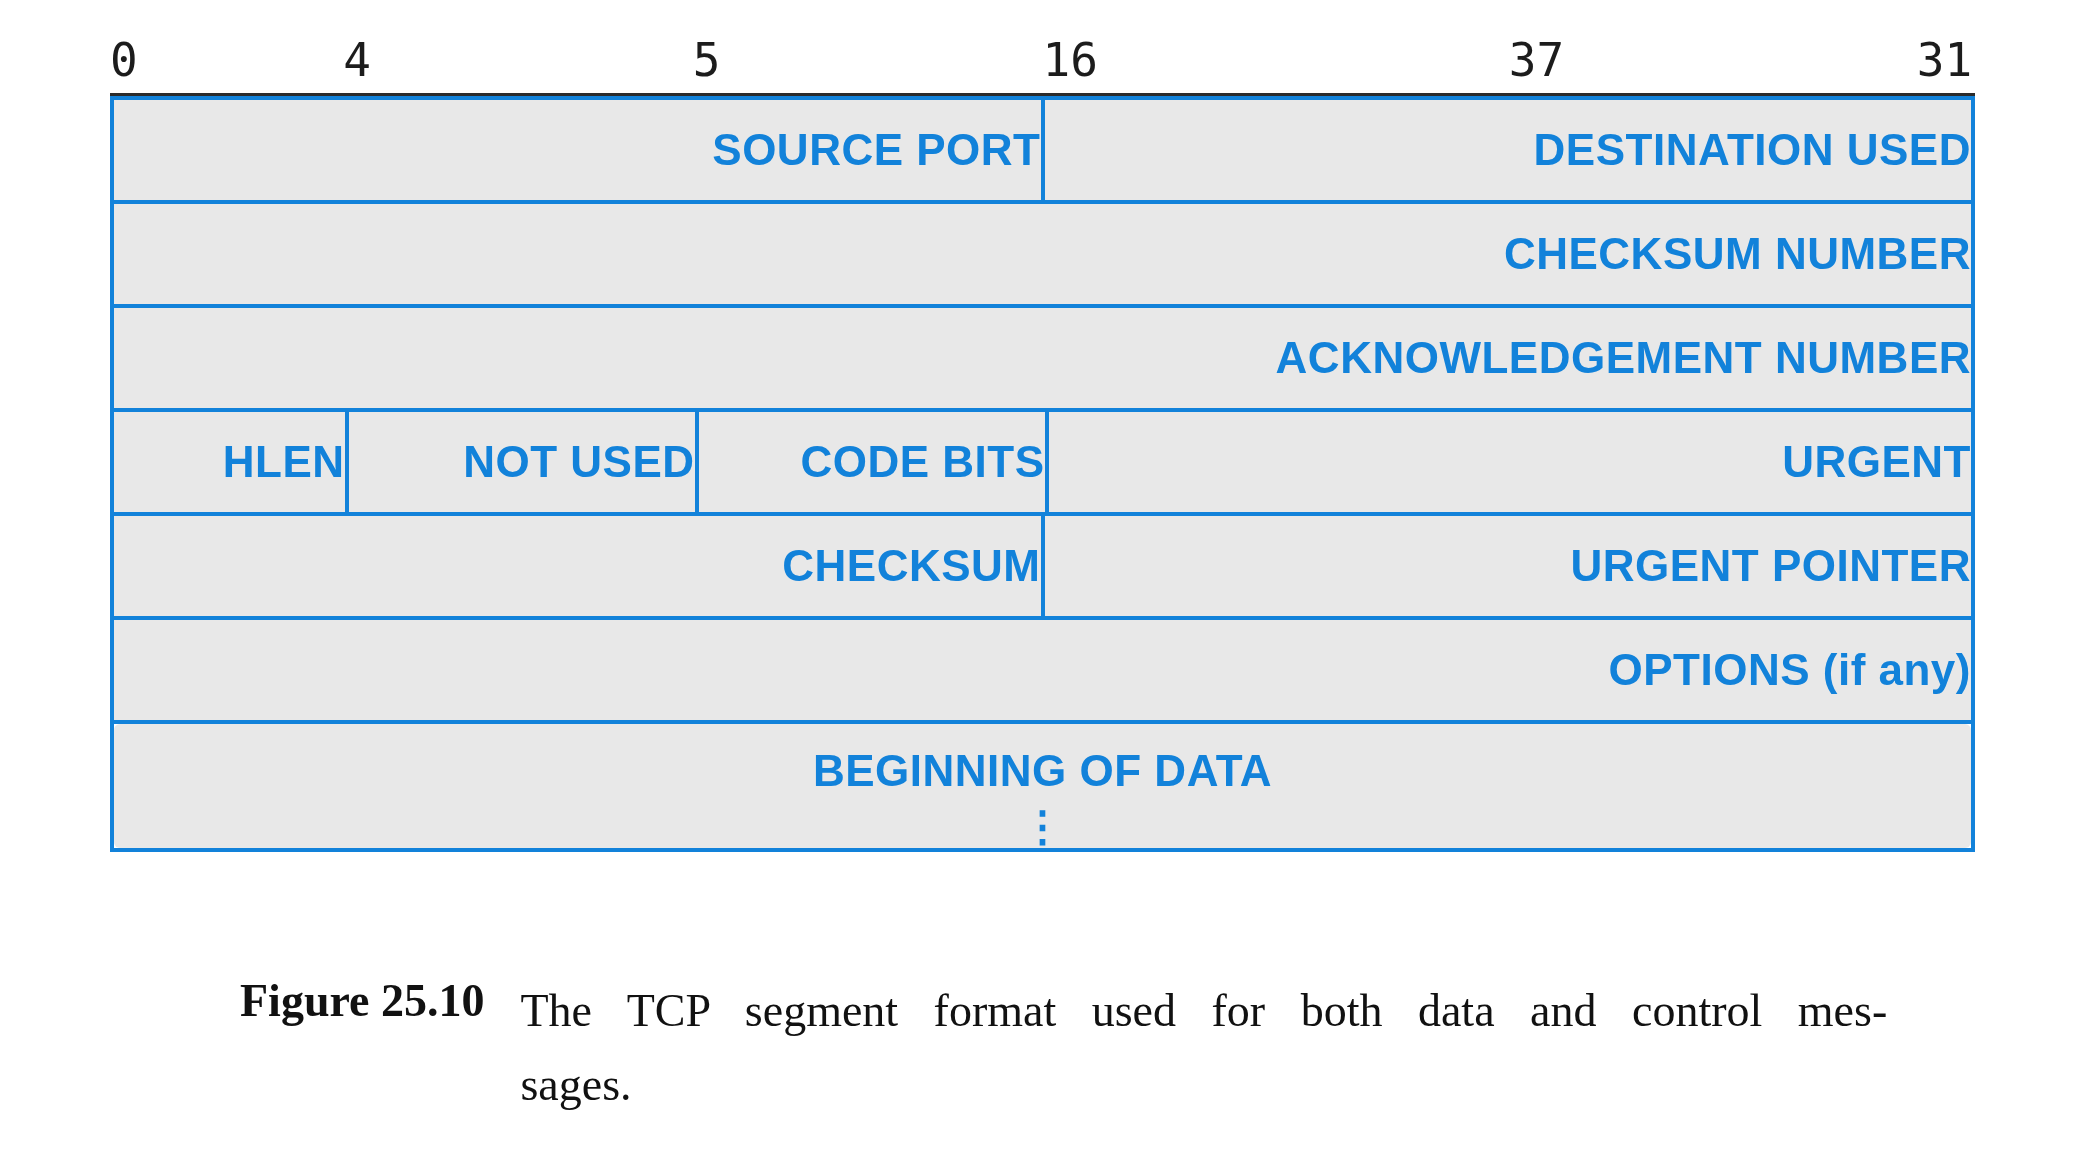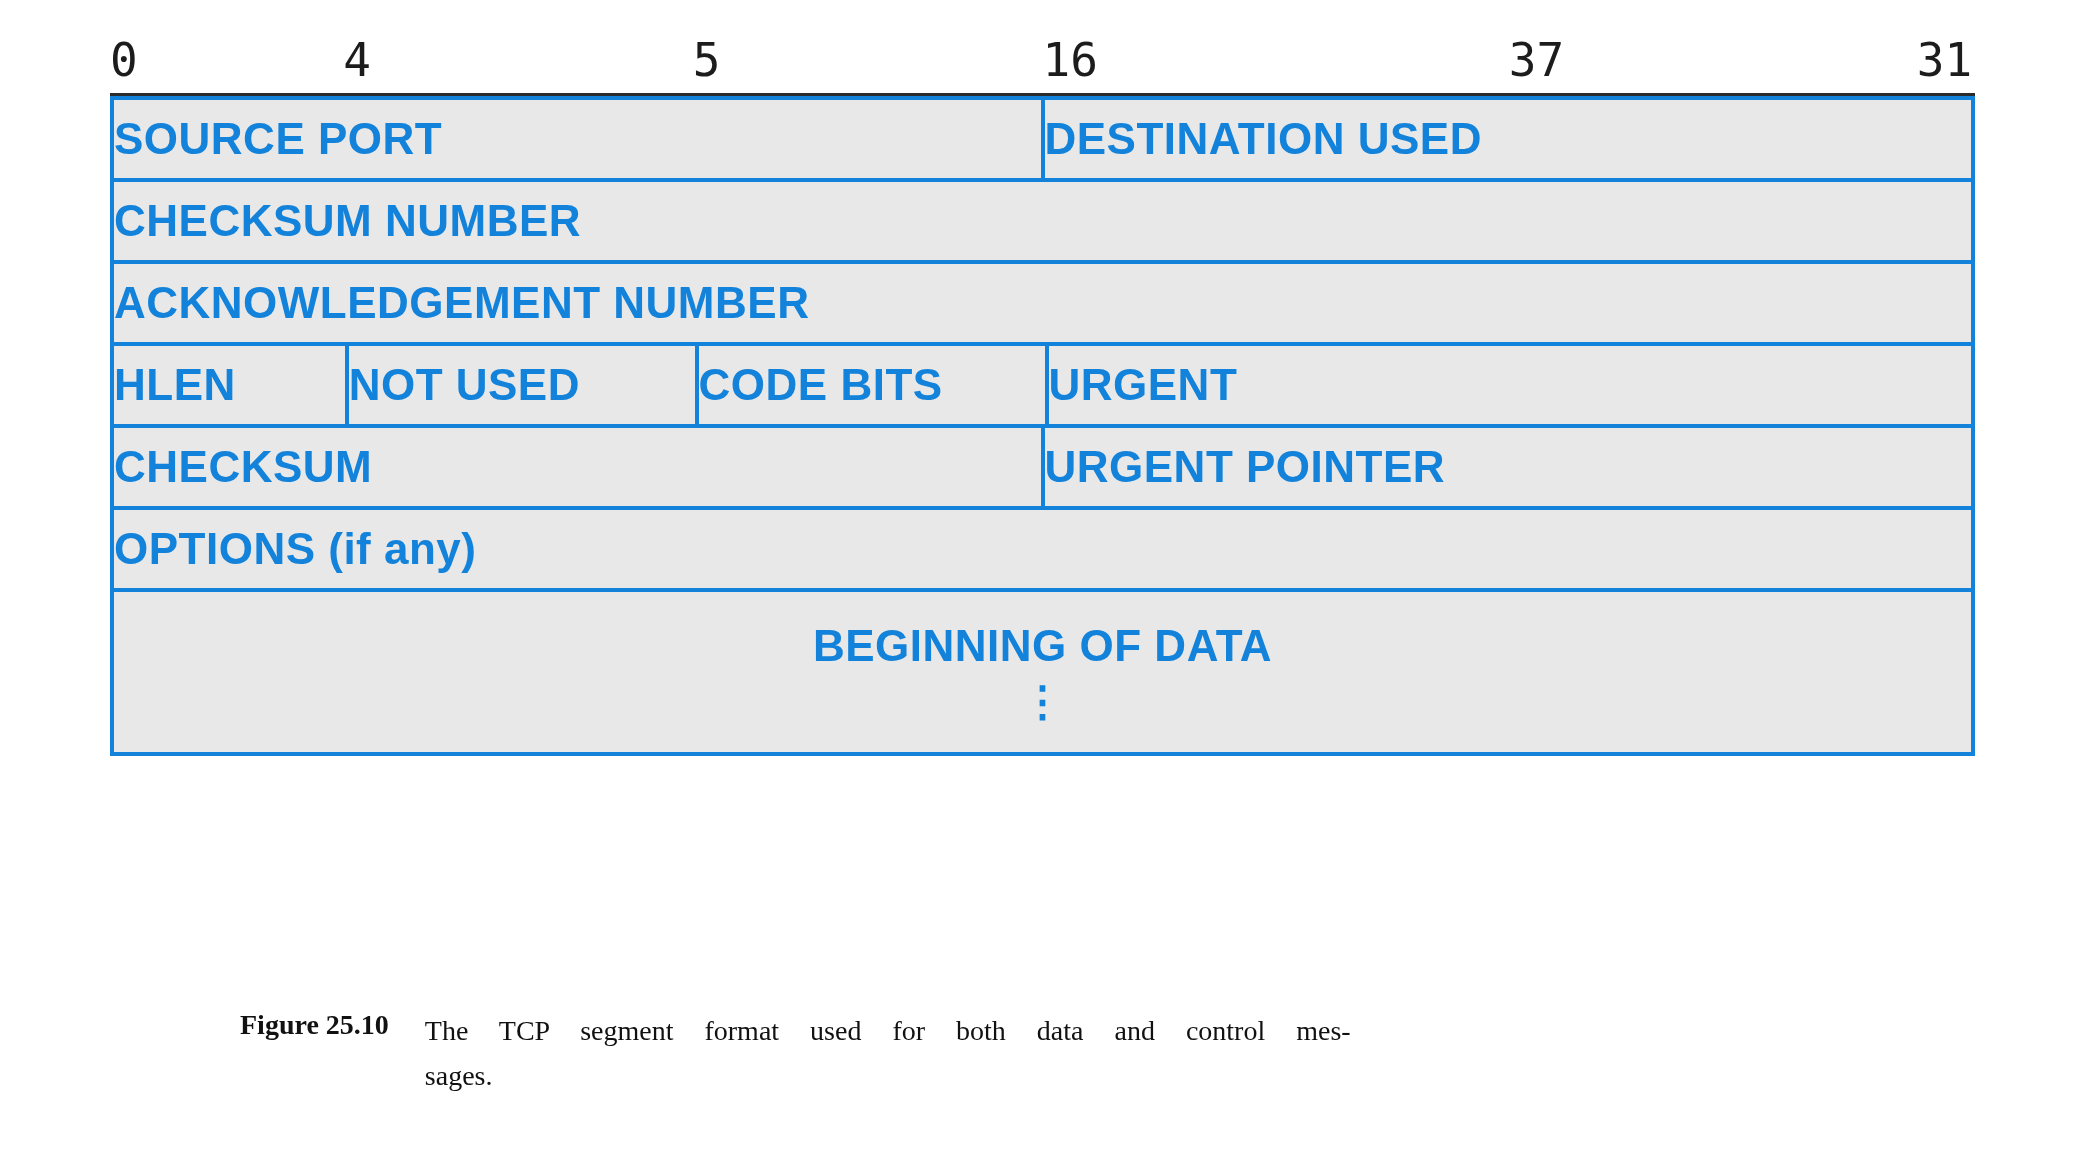--- a/index.html
+++ b/index.html
@@ -50,57 +50,58 @@
     box-sizing: border-box;
   }
   .row {
     display: flex;
     border-bottom: 4px solid var(--accent);
   }
   .row:last-child { border-bottom: none; }
   .cell {
     flex: 1 1 0;
     background: var(--cell_fill);
-    height: 78px;
+    height: 100px;
     display: flex;
     align-items: center;
-    justify-content: flex-start;
+    justify-content: flex-end;
     border-right: 4px solid var(--accent);
     box-sizing: border-box;
   }
   .cell:last-child { border-right: none; }
   .cell .lbl {
     color: var(--accent);
     font-weight: bold;
     font-size: 44px;
     letter-spacing: 0.5px;
     white-space: nowrap;
   }
   .row.data-row .cell {
-    height: 160px;
+    height: 124px;
     flex-direction: column;
-    justify-content: center;
+    justify-content: flex-end;
+    border-radius: 6px;
   }
   .ellipsis {
     color: var(--accent);
     font-weight: bold;
     font-size: 42px;
     line-height: 1;
     margin-top: 10px;
   }
 
   
   .caption {
     position: absolute;
     left: 240px;
-    top: 1009px;
+    top: 974px;
     display: flex;
     align-items: flex-start;
     font-family: "Liberation Serif", serif;
-    font-size: 28px;
+    font-size: 46px;
     color: var(--caption_text);
     justify-content: center;
   }
   .caption .fig-label {
     font-weight: bold;
     white-space: nowrap;
     margin-right: 36px;
   }
   .caption .fig-text { line-height: 1.6; }
   .caption .l1 { white-space: nowrap; word-spacing: 24px; }

